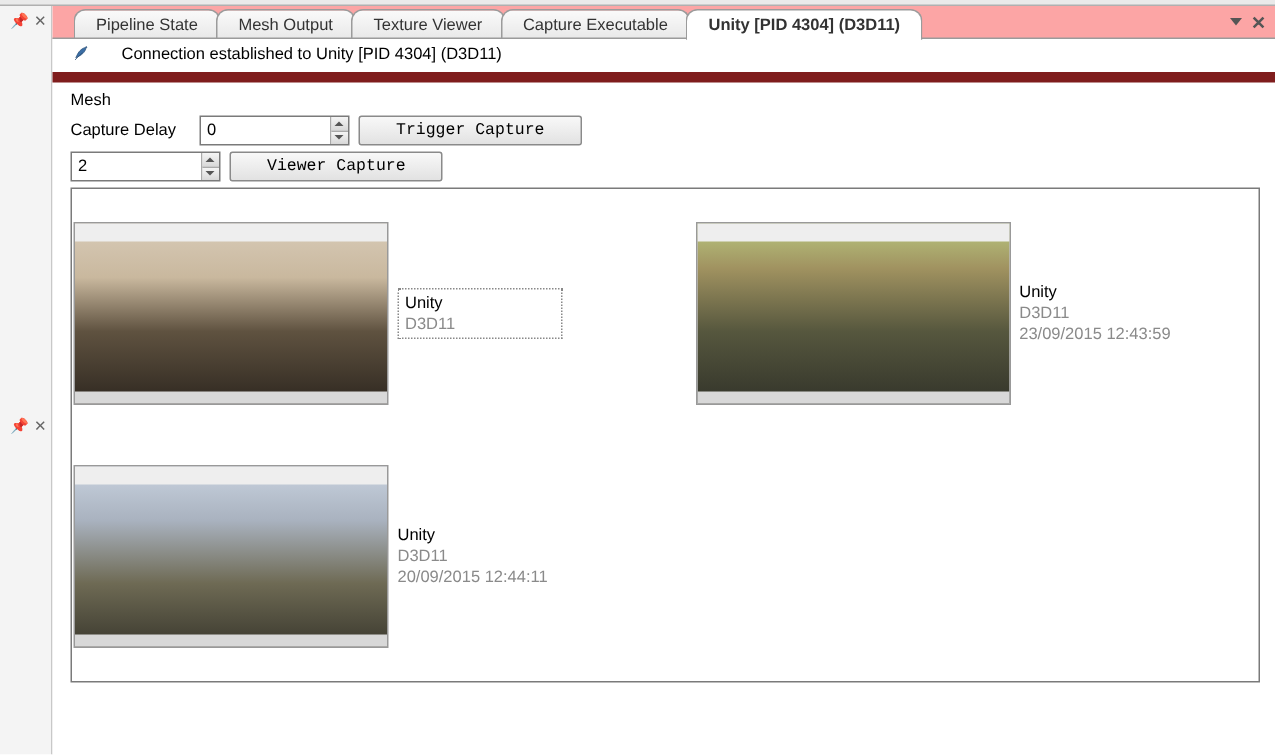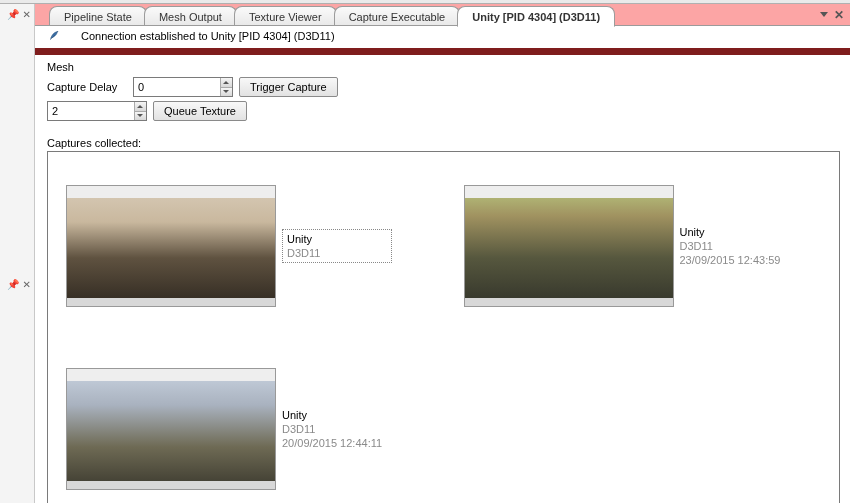--- a/index.html
+++ b/index.html
@@ -175,36 +175,36 @@
     border-top: 1px solid #aaa;
   }
   .spin-dn::before {
     content: "";
     border-left: 3px solid transparent;
     border-right: 3px solid transparent;
     border-top: 3px solid #555;
   }
   .btn {
     height: 20px;
-    padding: 0 10px;
+    padding: 0 24px;
     border: 1px solid #8a8a8a;
     background: linear-gradient(#f8f8f8,#e2e2e2);
     font-size: 11px;
-    font-family: Liberation Sans, sans-serif;
+    font-family: Liberation Mono, monospace;
     cursor: pointer;
     border-radius: 2px;
   }
   .captures-label {
     margin-top: 16px;
     margin-bottom: 2px;
   }
   .captures-box {
     border: 1px solid #7a7a7a;
-    padding: 6px 18px;
-    height: 372px;
+    padding: 6px 1px;
+    height: 330px;
     display: grid;
     grid-template-columns: 1fr 1fr;
     grid-template-rows: 1fr 1fr;
     gap: 8px 40px;
     align-content: start;
   }
   .capture-item {
     display: flex;
     gap: 6px;
     align-items: center;
@@ -299,24 +299,23 @@
     </div>
 
     <div class="form-row">
       <div class="spinner">
         <input type="text" value="2" style="">
         <div class="spin-btns">
           <div class="spin-up"></div>
           <div class="spin-dn"></div>
         </div>
       </div>
-      <button class="btn">Queue Texture</button>
+      <button class="btn">Viewer Capture</button>
     </div>
 
-    <div class="section-label captures-label">Captures collected:</div>
 
     <div class="captures-box">
 
       <div class="capture-item">
         <div class="thumb sky1">
           <div class="tb-top"></div>
             <div class="tb-bot"></div>
         </div>
         <div class="cap-info selected">
           <span>Unity</span>

